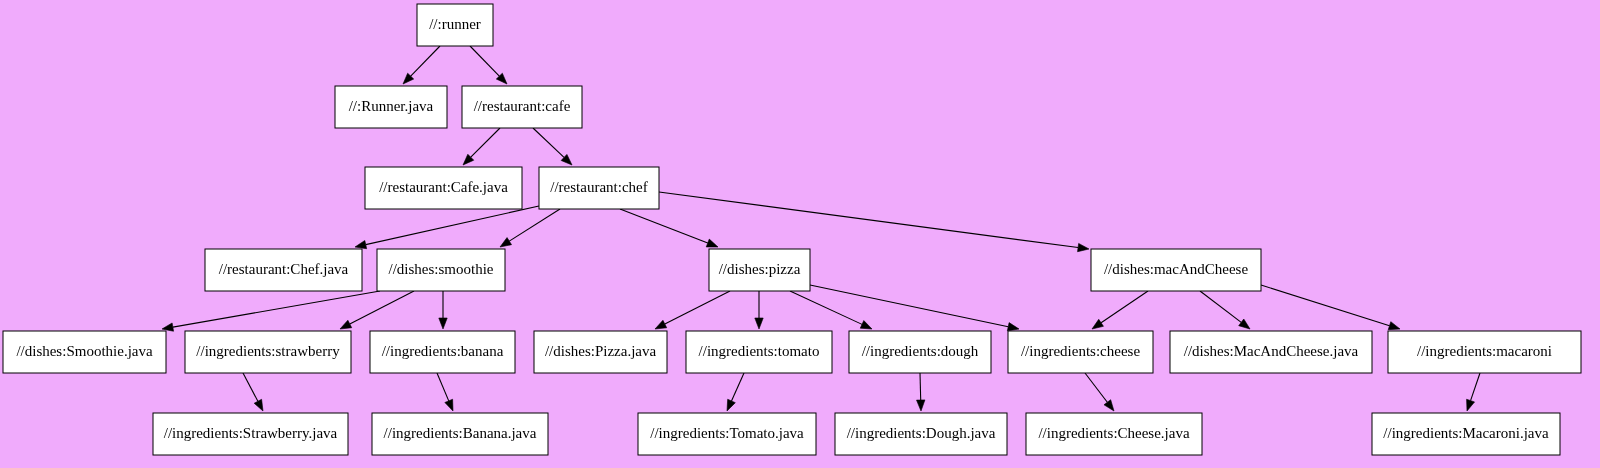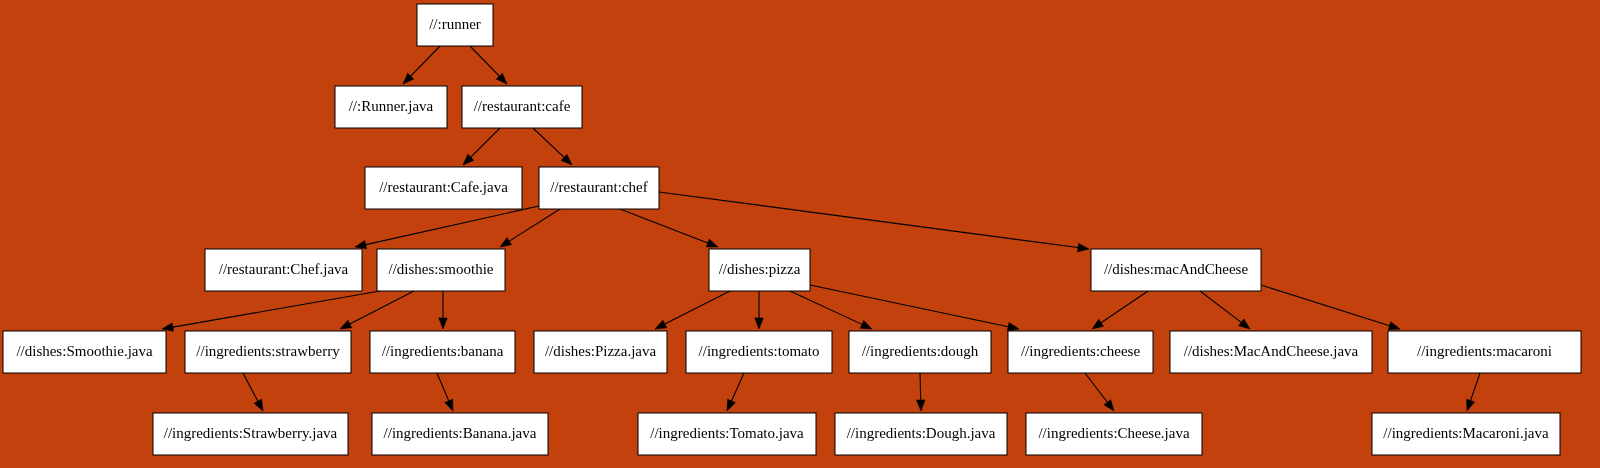--- a/index.html
+++ b/index.html
@@ -10,21 +10,21 @@
   body {
     width: 1600px;
     height: 468px;
     font-family: "Liberation Serif", "DejaVu Serif", serif;
     overflow: hidden;
   }
   #graph-root {
     position: relative;
     width: 1600px;
     height: 468px;
-    background: #c2410c;
+    background: #f0abfc;
     text-decoration: underline;
   }
   #graph-svg {
     position: absolute;
     top: 0;
     left: 0;
     width: 1600px;
     height: 468px;
     display: block;
   }

